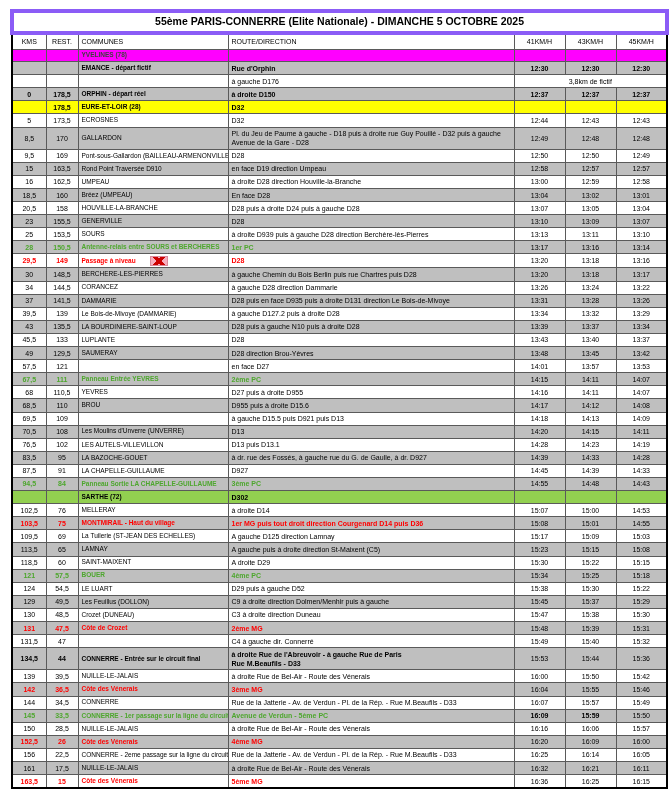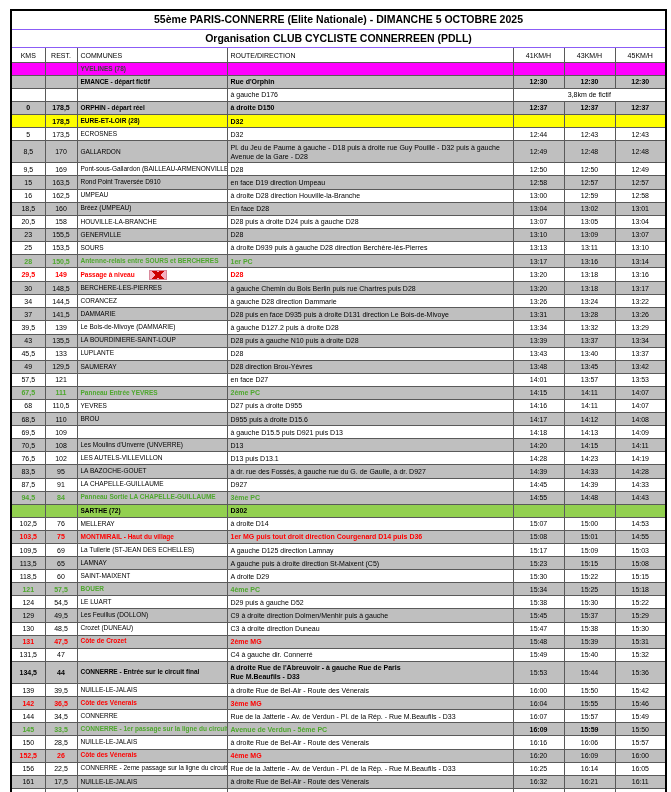--- a/index.html
+++ b/index.html
@@ -1,20 +1,20 @@
 <!DOCTYPE html>
 <html><head>
 <meta charset="utf-8">
 <style>
   html,body{margin:0;padding:0;background:#fff;}
   body{width:671px;height:792px;font-family:"Liberation Sans",sans-serif;color:#000;}
   .page{padding:9px 8px 0 10px;}
   table.roadbook{border-collapse:collapse;width:655px;table-layout:fixed;border:2px solid #000;}
   td,th{border:1px solid #5a5a5a;padding:1.5px 3px;font-size:7px;line-height:1.3;overflow:hidden;vertical-align:middle;background:#fff;}
-  tr.title-row td{font-size:10.5px;font-weight:bold;text-align:center;padding:2px 9px;border:1px solid #8b5cf6;}
+  tr.title-row td{font-size:10.5px;font-weight:bold;text-align:center;padding:2px 9px;border:4px solid #8b5cf6;}
   tr.header-row th{font-weight:normal;font-size:7px;text-align:left;height:11px;background:#fff;}
   tr.header-row th.center{text-align:center;}
   .c-kms,.c-rest{text-align:center;}
   .c-time{text-align:center;}
   .c-commune{white-space:nowrap;font-size:6.5px;}
   .c-route{white-space:pre-line;}
   
   tr.bg-gray td{background:#BFBFBF;}
   tr.bg-magenta td{background:#FF00FF;color:#3f3f3f;font-weight:bold;}
   tr.bg-yellow td{background:#FFFF00;font-weight:bold;}
@@ -44,23 +44,20 @@
         <col style="width:150px">
         <col style="width:286px">
       <col style="width:51px">
         <col style="width:51px">
         <col style="width:51px">
     </colgroup>
     <thead>
       <tr class="title-row">
         <td colspan="7">55ème PARIS-CONNERRE (Elite Nationale) - DIMANCHE 5 OCTOBRE 2025</td>
       </tr>
-      <tr class="title-row">
-        <td colspan="7">Organisation CLUB CYCLISTE CONNERREEN (PDLL)</td>
-      </tr>
       <tr class="header-row">
         <th class="center">KMS</th>
         <th class="center">REST.</th>
         <th>COMMUNES</th>
         <th>ROUTE/DIRECTION</th>
         <th class="center">41KM/H</th>
         <th class="center">43KM/H</th>
         <th class="center">45KM/H</th>
       </tr>
     </thead>

